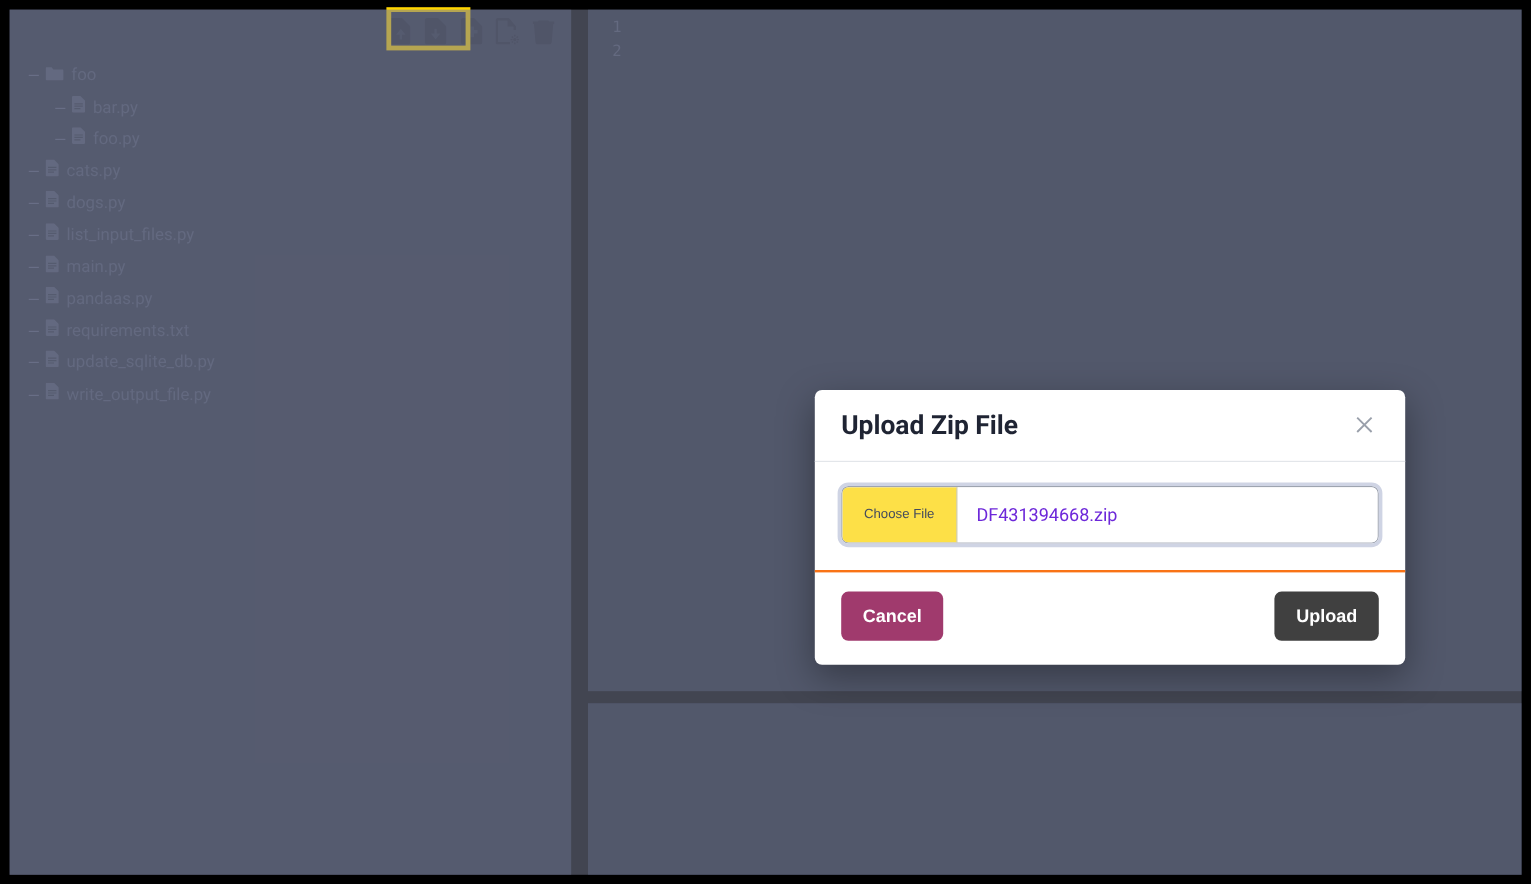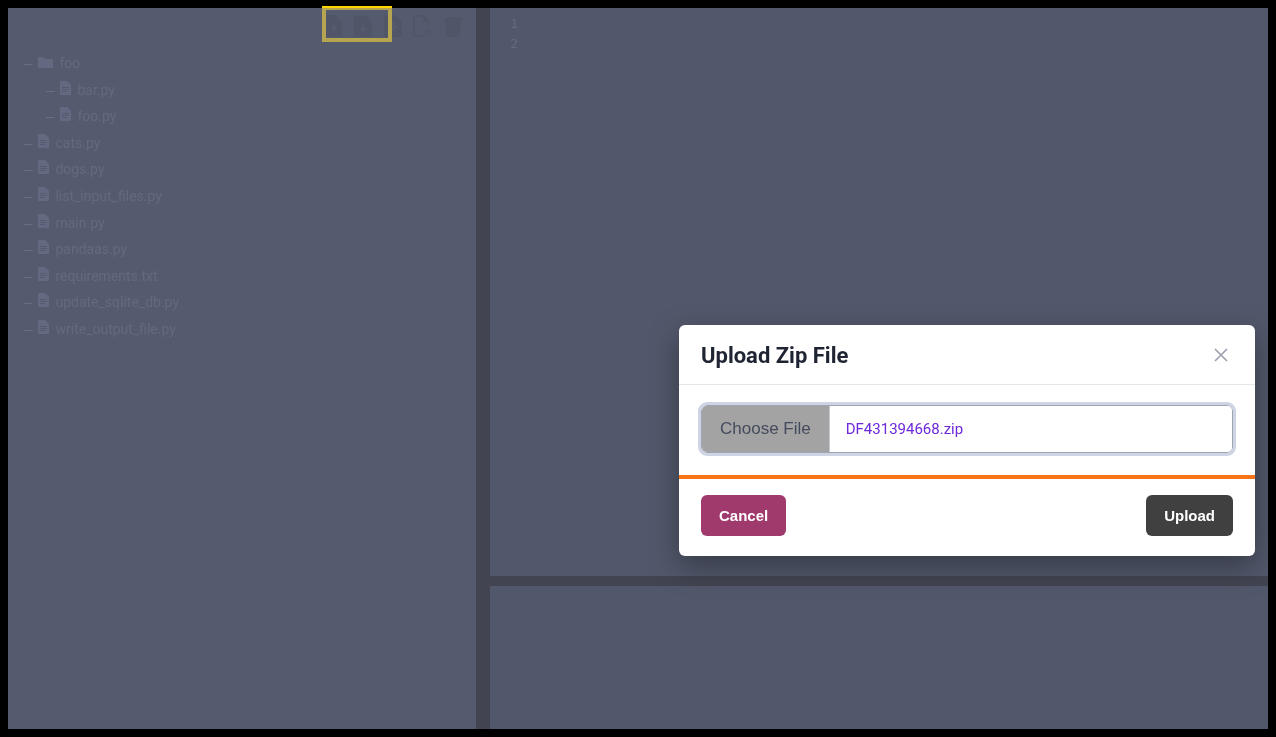--- a/index.html
+++ b/index.html
@@ -115,21 +115,21 @@
       inset: 0;
       background: rgba(120,126,148,0.55);
       pointer-events: none;
     }
 
     
     .modal {
       position: absolute;
       left: 679px;
       top: 325px;
-      width: 576px;
+      width: 492px;
       background: #fff;
       border-radius: 6px;
       box-shadow: 0 10px 30px rgba(0,0,0,0.35);
       font-size: 15px;
       color: #212529;
     }
     .modal-header {
       display: flex;
       align-items: center;
       justify-content: space-between;
@@ -153,41 +153,41 @@
     .file-picker {
       display: flex;
       border: 1px solid #9ea4b0;
       border-radius: 6px;
       outline: 3px solid #cfd4e4;
       outline-offset: 0;
       overflow: hidden;
       height: 48px;
     }
     .choose-file {
-      background: #a3a3a3;
+      background: #fde047;
       border: none;
       border-right: 1px solid #c5c9d2;
       padding: 0 18px;
-      font-size: 17px;
+      font-size: 11px;
       color: #444b5d;
       cursor: pointer;
     }
     .file-name {
       flex: 1;
       display: flex;
       align-items: center;
       padding-left: 16px;
       color: #6d28d9;
       background: #fff;
     }
     .modal-footer {
       display: flex;
       justify-content: space-between;
       padding: 16px 22px 20px;
-      border-top: 4px solid #f97316;
+      border-top: 2px solid #f97316;
     }
     .btn {
       border: none;
       border-radius: 6px;
       padding: 12px 18px;
       font-size: 15px;
       font-weight: 600;
       cursor: pointer;
       color: #fff;
     }

